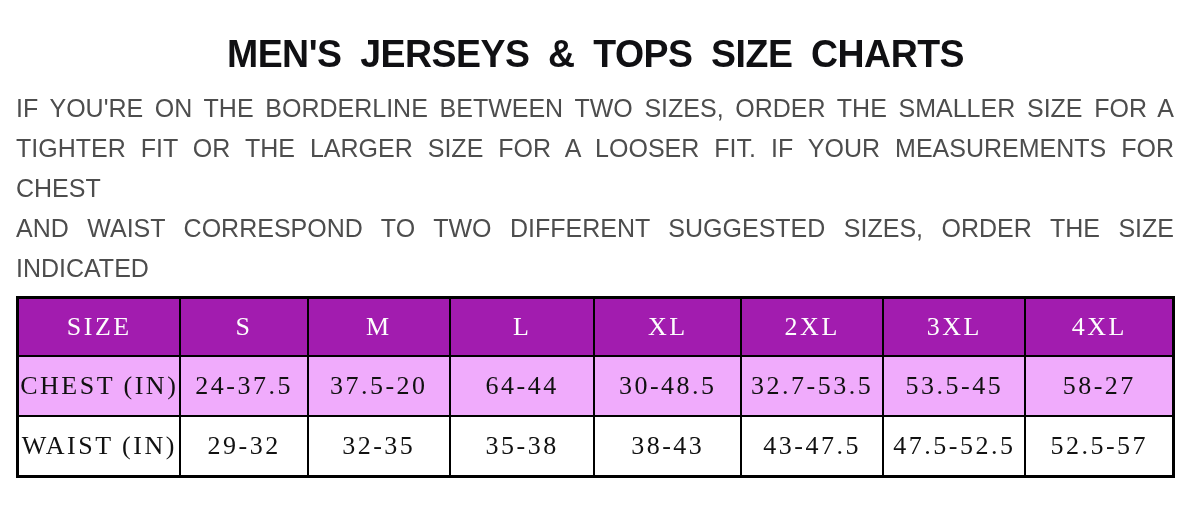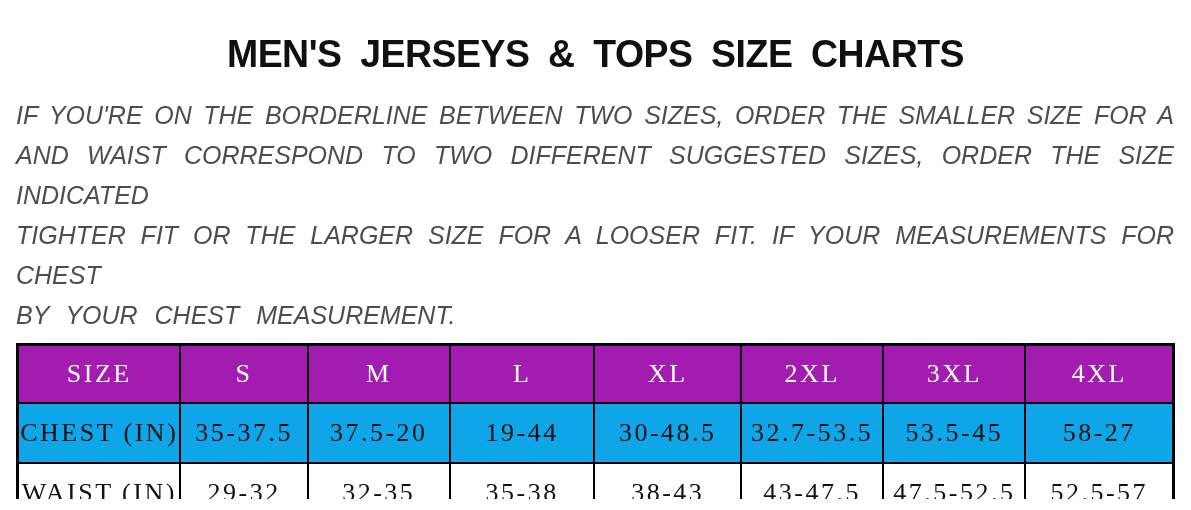--- a/index.html
+++ b/index.html
@@ -30,27 +30,26 @@
     letter-spacing: -0.5px;
     word-spacing: 9px;
     color: #101013;
     transform: scaleX(0.96);
     transform-origin: 50% 50%;
     white-space: nowrap;
   }
 
   
   .intro {
-    margin: 19px 17px 0 16px;
+    margin: 12px 17px 0 16px;
     color: #4d4d4d;
     font-size: 25px;
     line-height: 40px;
     word-spacing: 2px;
     letter-spacing: 0;
-    font-style: italic;
   }
   .intro-line {
     text-align: justify;
     text-align-last: justify;
   }
   .intro-line.last {
     text-align-last: left;
     word-spacing: 10px;
   }
 
@@ -76,44 +75,43 @@
     color: #fdfdfd;
     font-weight: normal;
     font-size: 26px;
     height: 56px;
   }
   .size-table tbody td {
     color: #111111;
     font-size: 26px;
     height: 58px;
   }
-  tr.row-alt td { background: #0ea5e9; }
+  tr.row-alt td { background: #f0abfc; }
   tr.row-plain td { background: #ffffff; }
 
   col.c-label { width: 14.1%; }
   col.c-s  { width: 11.0%; }
   col.c-m  { width: 12.3%; }
   col.c-l  { width: 12.5%; }
   col.c-xl { width: 12.7%; }
   col.c-2xl { width: 12.3%; }
   col.c-3xl { width: 12.3%; }
   col.c-4xl { width: 12.8%; }
 </style>
 </head>
 <body>
 
 <div class="page">
 
   <h1 class="title">MEN'S JERSEYS &amp; TOPS SIZE CHARTS</h1>
 
   <div class="intro">
     <div class="intro-line">IF YOU'RE ON THE BORDERLINE BETWEEN TWO SIZES, ORDER THE SMALLER SIZE FOR A</div>
+    <div class="intro-line">TIGHTER FIT OR THE LARGER SIZE FOR A LOOSER FIT. IF YOUR MEASUREMENTS FOR CHEST</div>
     <div class="intro-line">AND WAIST CORRESPOND TO TWO DIFFERENT SUGGESTED SIZES, ORDER THE SIZE INDICATED</div>
-    <div class="intro-line">TIGHTER FIT OR THE LARGER SIZE FOR A LOOSER FIT. IF YOUR MEASUREMENTS FOR CHEST</div>
-    <div class="intro-line last">BY YOUR CHEST MEASUREMENT.</div>
   </div>
 
   <table class="size-table">
     <colgroup>
       <col class="c-label">
         <col class="c-s">
         <col class="c-m">
         <col class="c-l">
       <col class="c-xl">
         <col class="c-2xl">
@@ -128,23 +126,23 @@
         <th>L</th>
         <th>XL</th>
         <th>2XL</th>
         <th>3XL</th>
         <th>4XL</th>
       </tr>
     </thead>
     <tbody>
       <tr class="row-alt">
         <td>CHEST (IN)</td>
-        <td>35-37.5</td>
+        <td>24-37.5</td>
         <td>37.5-20</td>
-        <td>19-44</td>
+        <td>64-44</td>
         <td>30-48.5</td>
         <td>32.7-53.5</td>
         <td>53.5-45</td>
         <td>58-27</td>
       </tr>
       <tr class="row-plain">
         <td>WAIST (IN)</td>
         <td>29-32</td>
         <td>32-35</td>
         <td>35-38</td>

